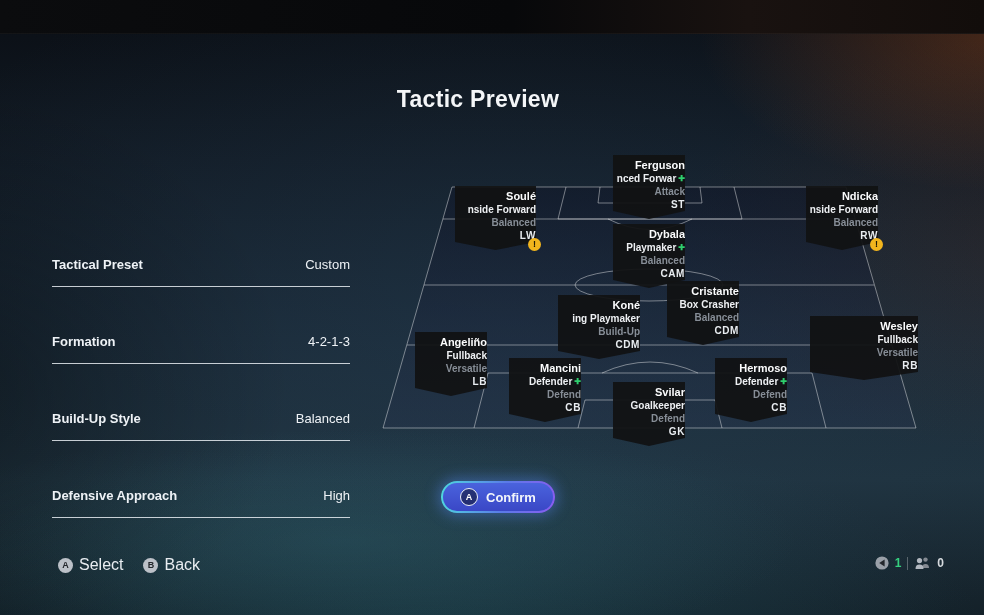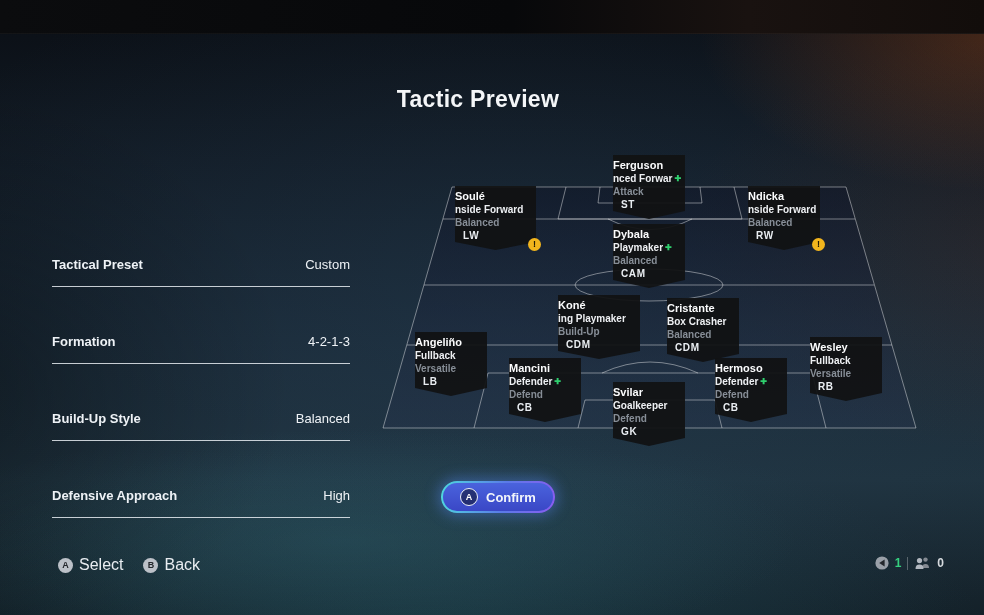--- a/index.html
+++ b/index.html
@@ -35,21 +35,21 @@
   .s-value{font-weight:400;margin-top:36px;}
   
   .pitch{position:absolute;left:0;top:0;}
   
   #players{position:absolute;left:0;top:0;width:984px;height:615px;pointer-events:none;}
   .card{position:absolute;width:72px;height:64px;pointer-events:auto;}
   .card-body{
     position:absolute;inset:0;
     clip-path:polygon(0 0,100% 0,100% calc(100% - 8px),50% 100%,0 calc(100% - 8px));
     background:rgba(17,18,19,0.94);
-    text-align:left;overflow:hidden;
+    text-align:right;overflow:hidden;
   }
   .c-name{margin-top:3px;height:14px;line-height:14px;font-size:11px;font-weight:700;color:#fbfcfd;white-space:nowrap;}
   .c-role{height:13px;line-height:13px;font-size:10px;font-weight:600;color:#eef0f3;white-space:nowrap;}
   .evo{color:#2fd06e;font-size:8px;font-weight:800;margin-left:2px;vertical-align:1px;}
   .c-focus{height:13px;line-height:13px;font-size:10px;font-weight:700;color:#878e97;white-space:nowrap;}
   .c-pos{height:13px;line-height:13px;font-size:10px;font-weight:600;color:#e9edf1;letter-spacing:0.6px;margin-left:8px;}
   .warn{
     position:absolute;right:-5px;bottom:-1px;width:13px;height:13px;border-radius:50%;
     background:#f2b51d;color:#241c04;font-size:9px;font-weight:800;
     line-height:13px;text-align:center;z-index:3;
@@ -143,21 +143,21 @@
       </div>
       <div class="card" style="left: 455px; top: 186px; padding-left: 9px;">
         <div class="card-body">
           <div class="c-name">Soulé</div>
           <div class="c-role"><span>nside Forward</span></div>
           <div class="c-focus">Balanced</div>
           <div class="c-pos">LW</div>
         </div>
         <div class="warn">!</div>
       </div>
-      <div class="card" style="left: 748px; top: 186px;">
+      <div class="card" style="left: 806px; top: 186px;">
         <div class="card-body">
           <div class="c-name">Ndicka</div>
           <div class="c-role"><span>nside Forward</span></div>
           <div class="c-focus">Balanced</div>
           <div class="c-pos">RW</div>
         </div>
         <div class="warn">!</div>
       </div>
       <div class="card" style="left: 613px; top: 224px;">
         <div class="card-body">
@@ -168,37 +168,37 @@
         </div>
       </div>
       <div class="card" style="left: 558px; top: 295px; padding-left: 10px;">
         <div class="card-body">
           <div class="c-name">Koné</div>
           <div class="c-role"><span>ing Playmaker</span></div>
           <div class="c-focus">Build-Up</div>
           <div class="c-pos">CDM</div>
         </div>
       </div>
-      <div class="card" style="left: 667px; top: 298px;">
+      <div class="card" style="left: 667px; top: 281px;">
         <div class="card-body">
           <div class="c-name">Cristante</div>
           <div class="c-role"><span>Box Crasher</span></div>
           <div class="c-focus">Balanced</div>
           <div class="c-pos">CDM</div>
         </div>
       </div>
       <div class="card" style="left: 415px; top: 332px;">
         <div class="card-body">
           <div class="c-name">Angeliño</div>
           <div class="c-role"><span>Fullback</span></div>
           <div class="c-focus">Versatile</div>
           <div class="c-pos">LB</div>
         </div>
       </div>
-      <div class="card" style="left: 810px; top: 337px;">
+      <div class="card" style="left: 810px; top: 316px; padding-left: 36px;">
         <div class="card-body">
           <div class="c-name">Wesley</div>
           <div class="c-role"><span>Fullback</span></div>
           <div class="c-focus">Versatile</div>
           <div class="c-pos">RB</div>
         </div>
       </div>
       <div class="card" style="left: 509px; top: 358px;">
         <div class="card-body">
           <div class="c-name">Mancini</div>

